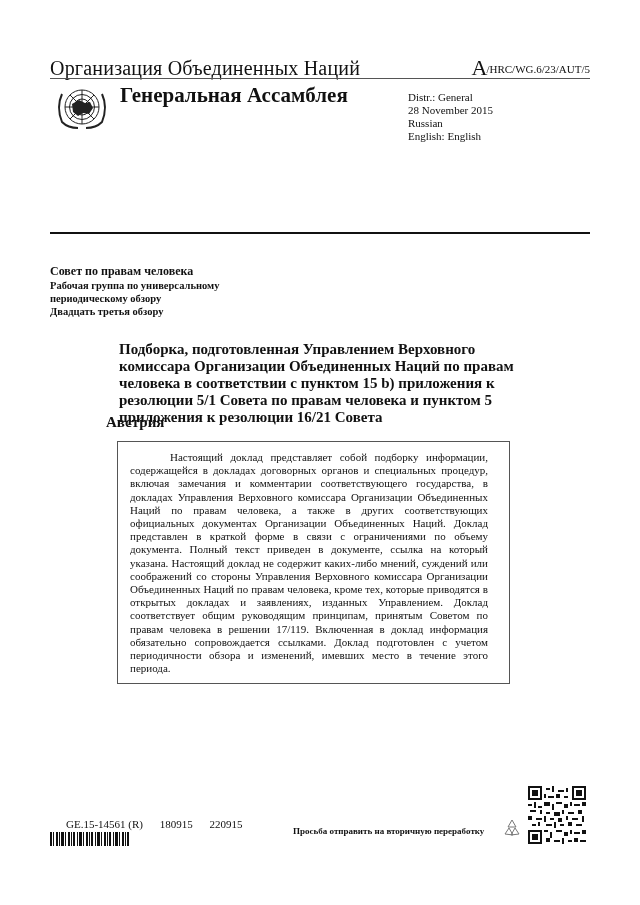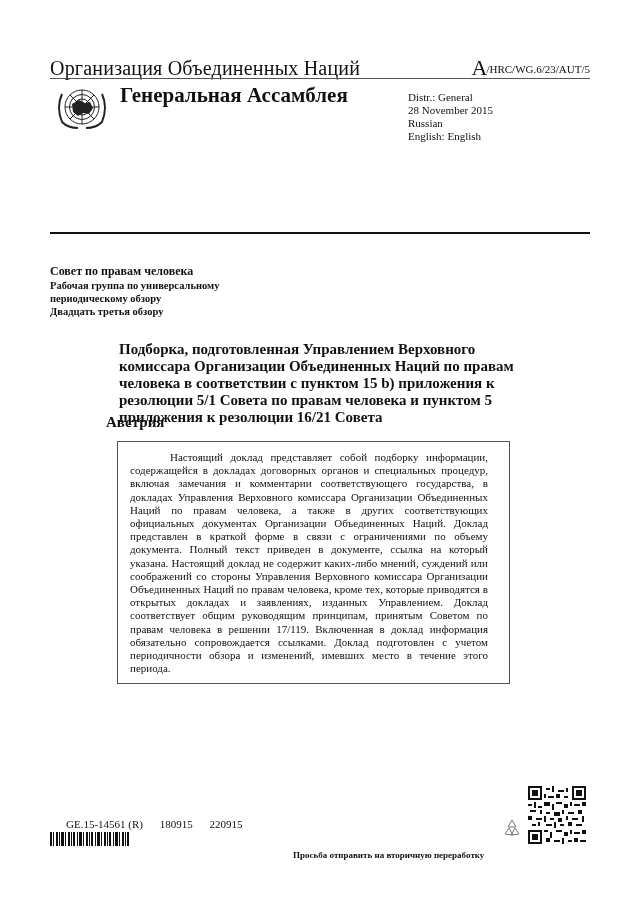--- a/index.html
+++ b/index.html
@@ -18,21 +18,21 @@
   .council .c2 { font-size:10.5px; font-weight:bold; line-height:13px; }
   .council .c3 { font-size:10.5px; line-height:14px; }
   .title { left:119px; top:323px; width:420px; font-size:15px; font-weight:bold; line-height:17px;margin-top:18px; }
   .country { left:106px; top:414px; font-size:15px; font-weight:bold; }
   .summary-box { left:117px; top:441px; width:393px; height:243px; border:1px solid #555; box-sizing:border-box; }
   .summary-text { left:130px; top:451px; width:358px; font-size:11px; line-height:13.2px; text-align:justify; text-indent:40px; }
   .footer-id { left:66px; top:818px; font-size:11px; }
   .footer-id span { margin-right:14px; }
   .barcode { left:50px; top:832px; width:110px; height:14px; display:flex; gap:0; }
   .barcode i { display:block; height:14px; background:#111; }
-  .recycle-text { left:293px; top:826px; font-size:9px; font-weight:bold;margin-top:24px; }
+  .recycle-text { left:293px; top:826px; font-size:9px; font-weight:bold; }
   .recycle-icon { left:502px; top:818px; width:20px; height:20px; }
   .qr { left:528px; top:786px; width:58px; height:58px; }
 </style>
 </head>
 <body>
 
 <div class="abs org-name">Организация Объединенных Наций</div>
 <div class="abs symbol"><span class="big">A</span><span>/HRC/WG.6/23/AUT/5</span></div>
 <div class="abs hr-top"></div>
 

